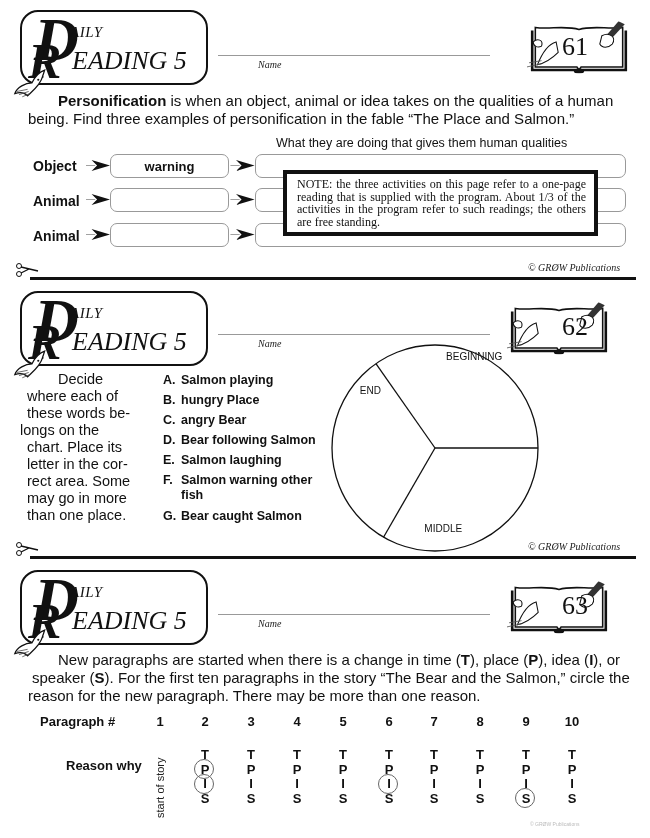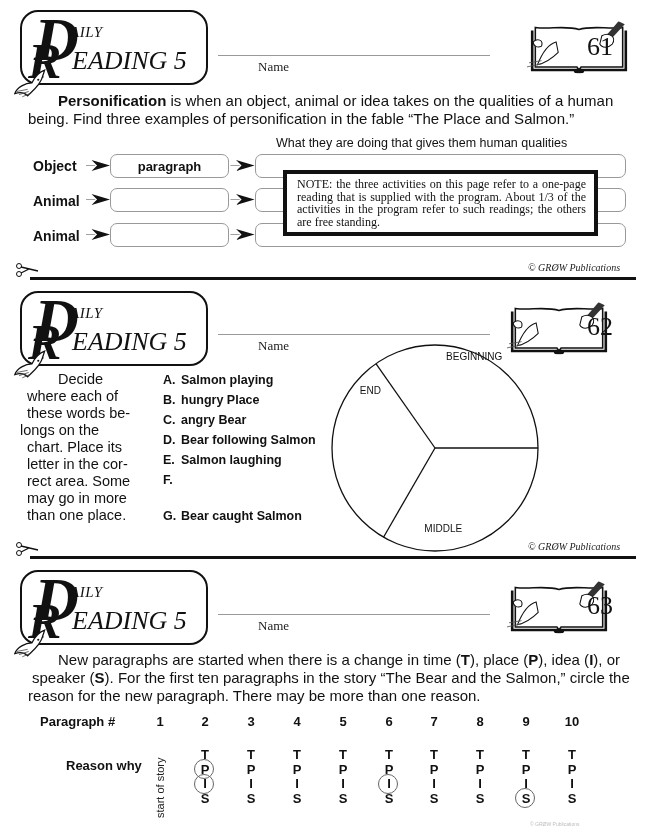--- a/index.html
+++ b/index.html
@@ -7,24 +7,24 @@
   .abs { position: absolute; }
 
   
   .logo-box { position: absolute; width: 184px; height: 71px; border: 2px solid #111; border-radius: 18px; background: #fff; }
   .logo-r { position: absolute; font-family: "Liberation Serif", serif; font-style: italic; font-weight: bold; font-size: 62px; line-height: 1; color: #111; }
   .logo-daily { position: absolute; font-family: "Liberation Serif", serif; font-style: italic; font-size: 15px; letter-spacing: 0.5px; }
   .logo-reading { position: absolute; font-family: "Liberation Serif", serif; font-style: italic; font-size: 26px; letter-spacing: 0px; }
   .bird-icon { position: absolute; }
 
   .name-line { position: absolute; height: 0; border-top: 1px solid #999; }
-  .name-label { position: absolute; font-family: "Liberation Serif", serif; font-size: 13px; color: #222; }
+  .name-label { position: absolute; font-family: "Liberation Serif", serif; font-style: italic; font-size: 10px; color: #222; }
 
   .book { position: absolute; }
-  .book-num { position: absolute; font-family: "Liberation Serif", serif; font-size: 26px; margin-left: 25px; }
+  .book-num { position: absolute; font-family: "Liberation Serif", serif; font-size: 26px; }
 
   .p-text { position: absolute; font-size: 15px; line-height: 18px; color: #111; }
   .p-text b { font-weight: bold; }
 
   
   .row-label { position: absolute; font-weight: bold; font-size: 14px; }
   .arrow { position: absolute; }
   .pill { position: absolute; height: 22px; border: 1px solid #999; border-radius: 7px; background: #fff; display: flex; align-items: center; justify-content: center; font-weight: bold; font-size: 13px; }
   .note-box { position: absolute; border: 4px solid #111; background: #fff; padding: 4px 8px 4px 10px; box-sizing: border-box; font-family: "Liberation Serif", serif; font-size: 12px; line-height: 12.6px; text-align: justify; }
   .col-heading { position: absolute; font-weight: normal; font-size: 12.5px; }
@@ -100,21 +100,21 @@
 
   <div class="p-text" style="left:58px; top:92px;"><b>Personification</b><span> is when an object, animal or idea takes on the qualities of a human</span></div>
   <div class="p-text" style="left:28px; top:110px;">being.  Find three examples of personification in the fable “The Place and Salmon.”</div>
 
   <div class="col-heading" style="left:276px; top:136px;">What they are doing that gives them human qualities</div>
 
   <div class="row-label" style="left:33px; top:158px;">Object</div>
   <svg class="arrow" style="left:86px; top:159px;" width="24" height="13">
       <use href="#arrowhead"></use>
     </svg>
-  <div class="pill" style="left:110px; top:154px; width:117px;">paragraph</div>
+  <div class="pill" style="left:110px; top:154px; width:117px;">warning</div>
   <svg class="arrow" style="left:230px; top:159px;" width="25" height="13">
       <use href="#arrowhead"></use>
     </svg>
   <div class="pill" style="left:255px; top:154px; width:369px;"></div>
 
   <div class="row-label" style="left:33px; top:193px;">Animal</div>
   <svg class="arrow" style="left:86px; top:193px;" width="24" height="13">
       <use href="#arrowhead"></use>
     </svg>
   <div class="pill" style="left:110px; top:188px; width:117px;"></div>
@@ -185,20 +185,21 @@
   <div class="item" style="left:163px; top:433px;">
       <span class="letter">D.</span>
       <span>Bear following Salmon</span>
     </div>
   <div class="item" style="left:163px; top:453px;">
       <span class="letter">E.</span>
       <span>Salmon laughing</span>
     </div>
   <div class="item" style="left:163px; top:473px; width:160px;">
       <span class="letter">F.</span>
+      <span>Salmon warning other fish</span>
     </div>
   <div class="item" style="left:163px; top:509px;">
       <span class="letter">G.</span>
       <span>Bear caught Salmon</span>
     </div>
 
   <svg id="pie" class="abs" style="left:325px; top:338px;" width="220" height="220">
       <circle cx="110" cy="110" r="103" fill="#fff" stroke="#111" stroke-width="1.3"></circle>
       <line x1="110" y1="110" x2="213" y2="110" stroke="#111" stroke-width="1.3"></line>
       <text class="pie-label" x="149.14" y="22.450000000000003" text-anchor="middle">BEGINNING</text>

